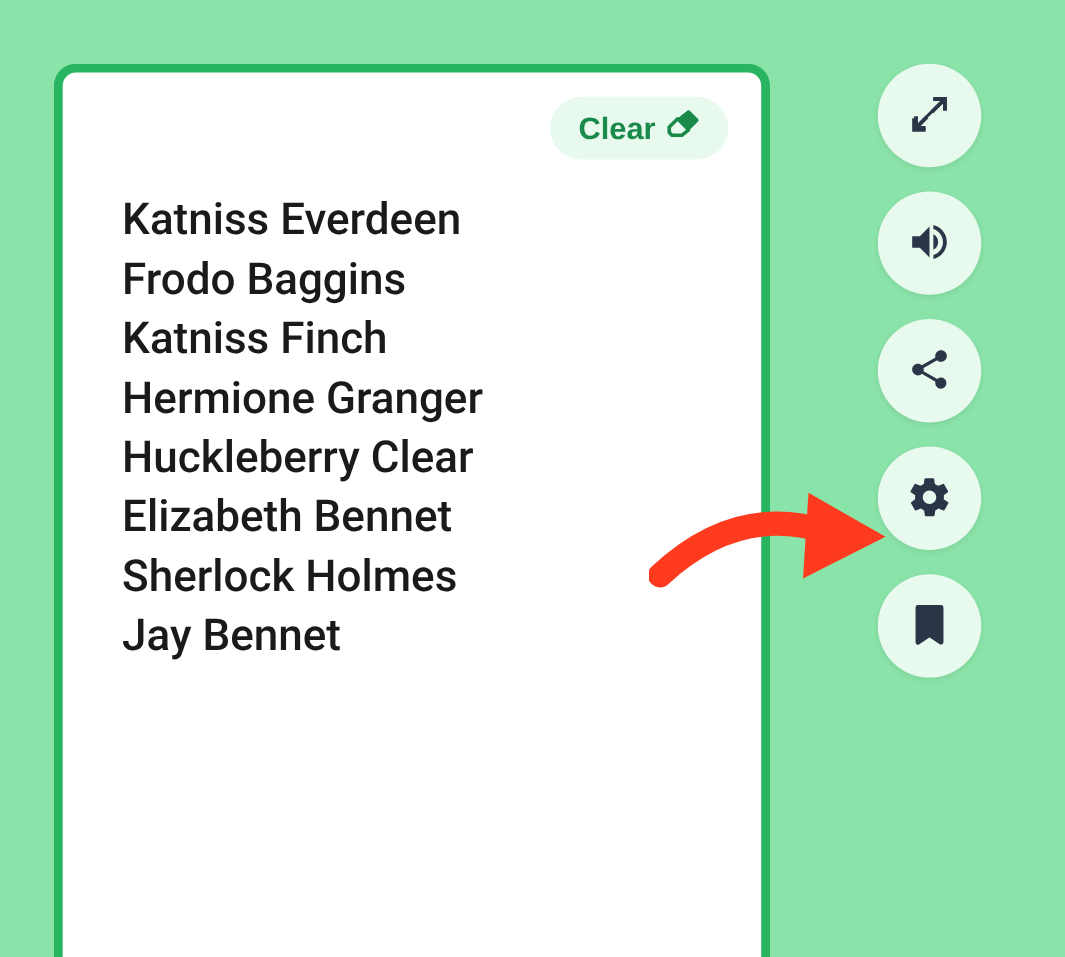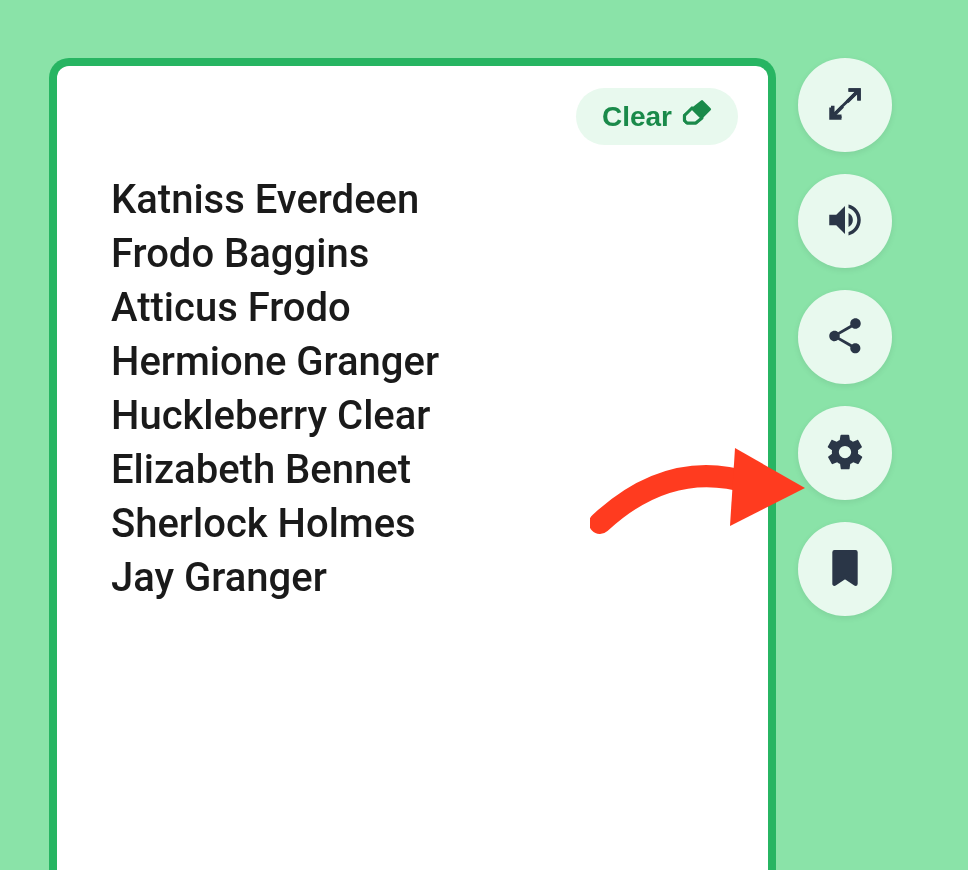--- a/index.html
+++ b/index.html
@@ -12,21 +12,21 @@
       height: 870px;
       background: #8ae3a8;
       font-family: -apple-system, BlinkMacSystemFont, "Segoe UI", Roboto, Helvetica, Arial, sans-serif;
       position: relative;
       overflow: hidden;
     }
     .panel {
       position: absolute;
       left: 49px;
       top: 58px;
-      width: 727px;
+      width: 651px;
       height: 812px;
       background: #fff;
       border: 8px solid #27b562;
       border-radius: 20px 20px 0 0;
       border-bottom: none;
       padding: 22px 30px;
     }
     .toolbar {
       display: flex;
       justify-content: flex-end;
@@ -104,26 +104,26 @@
           <path d="M16 3 L22 9 L11 20 L4 20 L2 18 L2 14 Z" fill="#1a8a4a"></path>
           <path d="M7 9 L15 17" stroke="#e8f9ee" stroke-width="0"></path>
           <path d="M2 14 L8 8 L16 16 L11 20 L4 20 L2 18 Z" fill="#e8f9ee" stroke="#1a8a4a"></path>
         </svg>
       </span>
     </button>
   </div>
   <div class="list">
     <div class="list-item">Katniss Everdeen</div>
     <div class="list-item">Frodo Baggins</div>
-    <div class="list-item">Atticus Frodo</div>
+    <div class="list-item">Katniss Finch</div>
     <div class="list-item">Hermione Granger</div>
     <div class="list-item">Huckleberry Clear</div>
     <div class="list-item">Elizabeth Bennet</div>
     <div class="list-item">Sherlock Holmes</div>
-    <div class="list-item">Jay Granger</div>
+    <div class="list-item">Jay Bennet</div>
   </div>
 </div>
 
 <div class="side-buttons">
   <button class="circle-btn">
     <span>
       <svg viewBox="0 0 24 24">
           <path d="M4 20v-7h2v3.6L17.6 5H14V3h7v7h-2V6.4L6.4 18H10v2H4z"></path>
           <path d="M14 3h7v7h-2V6.4l-5 5L12.6 10l5-5H14V3zM3 14h2v3.6l5-5L11.4 14l-5 5H10v2H3v-7z"></path>
         </svg>

